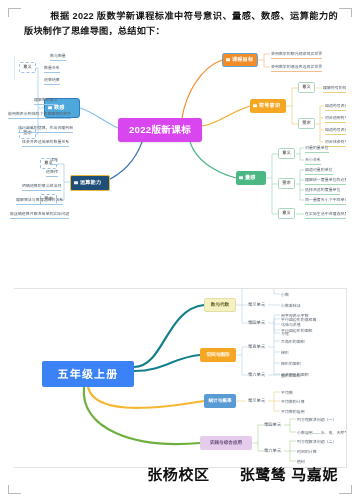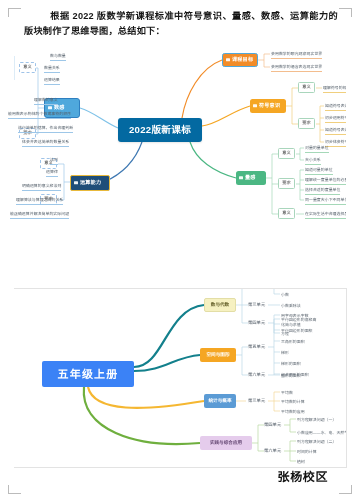--- a/index.html
+++ b/index.html
@@ -49,21 +49,21 @@
   .node{
     position:absolute;
     box-sizing:border-box;
     display:flex;align-items:center;justify-content:center;
     white-space:nowrap;
     font-weight:700;
     line-height:1;
   }
   .node.center1{
     left:104px;top:70px;width:84px;height:24px;
-    background:#0369a1;color:#ffffff;border-radius:3px;
+    background:#d946ef;color:#ffffff;border-radius:3px;
     font-size:9.6px;letter-spacing:.3px;
     box-shadow:0 1px 2px rgba(0,0,0,.10);
   }
   .node.center2{
     left:28px;top:72px;width:92px;height:26px;
     background:#3b82f6;color:#ffffff;border-radius:2px;
     font-size:11px;letter-spacing:1.2px;
   }
   .node.lvl1{
     height:14px;border-radius:2.5px;
@@ -96,22 +96,22 @@
   
   .unit{
     position:absolute;white-space:nowrap;
     font-size:4.3px;color:#4a5560;line-height:7px;
   }
 
   
   .sign{
     position:absolute;left:0;right:0;bottom:16px;
     display:flex;justify-content:flex-end;gap:30px;
-    padding-right:32px;
-    font-size:12px;font-weight:700;color:#111;
+    padding-right:22px;
+    font-size:15px;font-weight:700;color:#111;
     letter-spacing:.6px;
   }
 </style>
 </head>
 <body>
 
 <div class="page">
 
   <div class="cmark tl"></div>
   <div class="cmark tr"></div>
@@ -375,15 +375,16 @@
     <div class="unit" style="left:250px;top:158px;">第六单元</div>
     <div class="leaf plain" style="left:283px;top:127px;">列方程解决问题（一）</div>
     <div class="leaf plain" style="left:283px;top:140px;">小数应用——水、电、天然气的费用</div>
     <div class="leaf plain" style="left:283px;top:149px;">列方程解决问题（二）</div>
     <div class="leaf plain" style="left:283px;top:159px;">时间的计算</div>
     <div class="leaf plain" style="left:283px;top:169px;">植树</div>
   </div>
 
   <div class="sign">
     <span>张杨校区</span>
+    <span>张鹭鸶  马嘉妮</span>
   </div>
 
 </div>
 
 </body></html>

